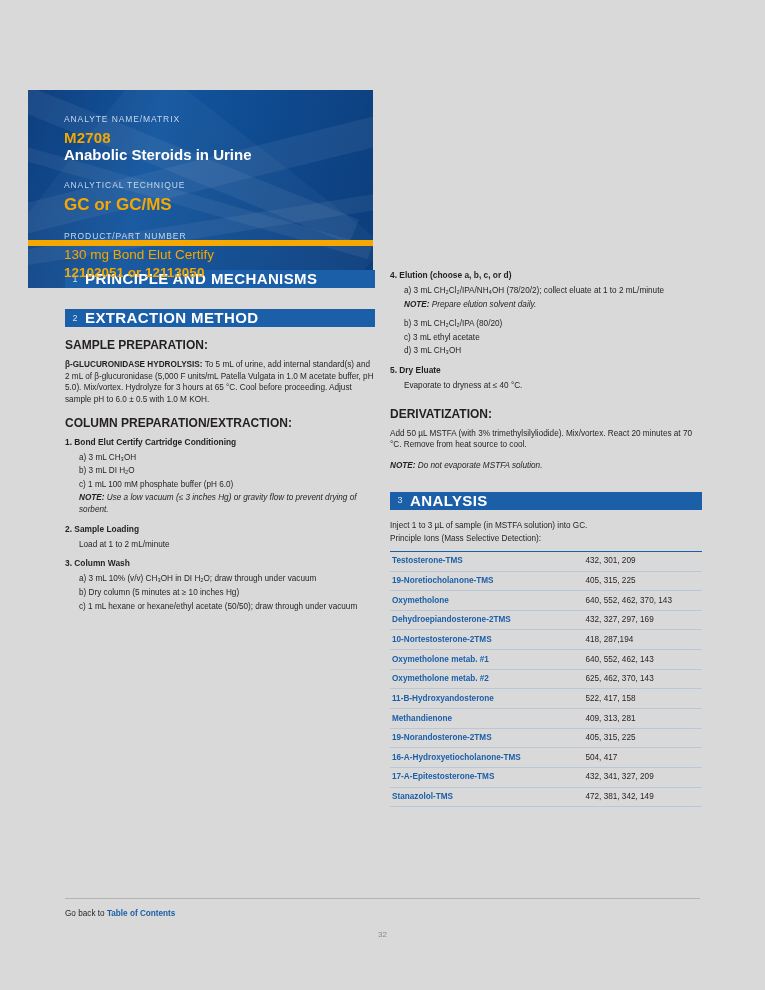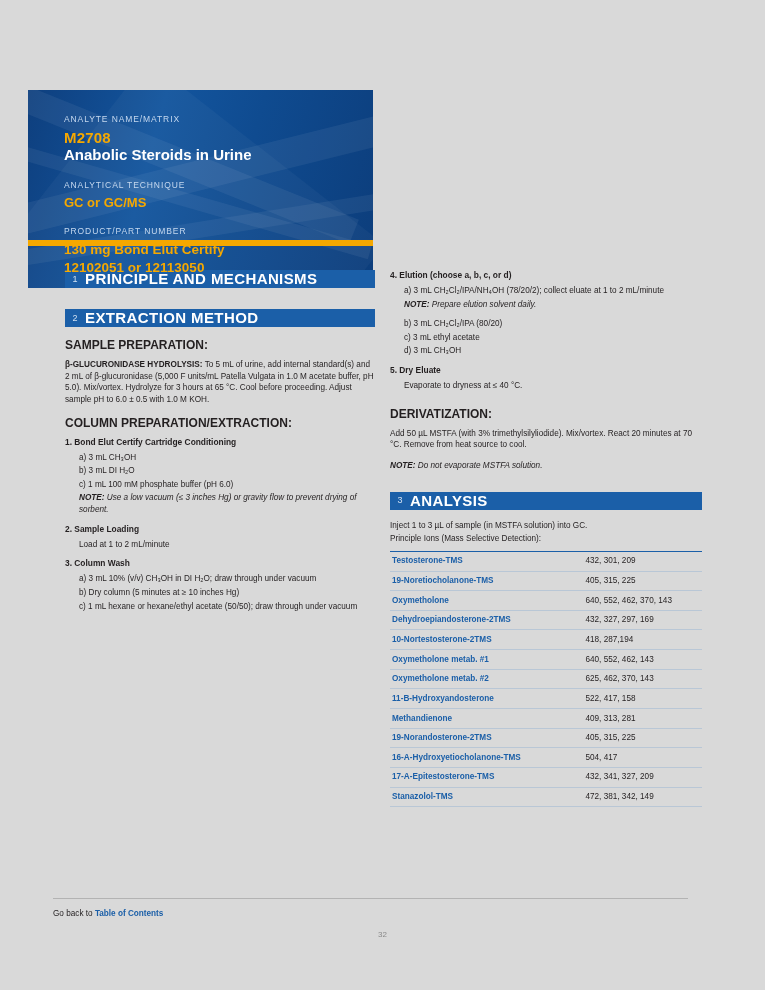--- a/index.html
+++ b/index.html
@@ -73,28 +73,28 @@
   }
   .b-title {
     color: #ffffff;
     font-size: 15px;
     font-weight: bold;
     line-height: 1.2;
     margin-bottom: 16px;
   }
   .b-tech {
     color: #f5a800;
-    font-size: 13px;
+    font-size: 17px;
     font-weight: bold;
     margin-bottom: 16px;
   }
   .b-part1 {
     color: #f5a800;
     font-size: 13.5px;
-    font-weight: bold;
+    font-weight: normal;
     line-height: 1.28;
   }
   .b-part2 {
     color: #f5a800;
     font-size: 13.5px;
     font-weight: bold;
     line-height: 1.28;
   }
 
   
@@ -174,21 +174,21 @@
     font-weight: bold;
     width: 62%;
   }
   table.ions td.ions-val {
     color: #231f20;
   }
 
   
   .footer {
     position: absolute;
-    left: 53px;
+    left: 65px;
     top: 898px;
     width: 635px;
     border-top: 1px solid #b3b3b3;
     padding-top: 10px;
     font-size: 8.2px;
     color: #231f20;
   }
   .footer a {
     color: #1b5fa8;
     font-weight: bold;

